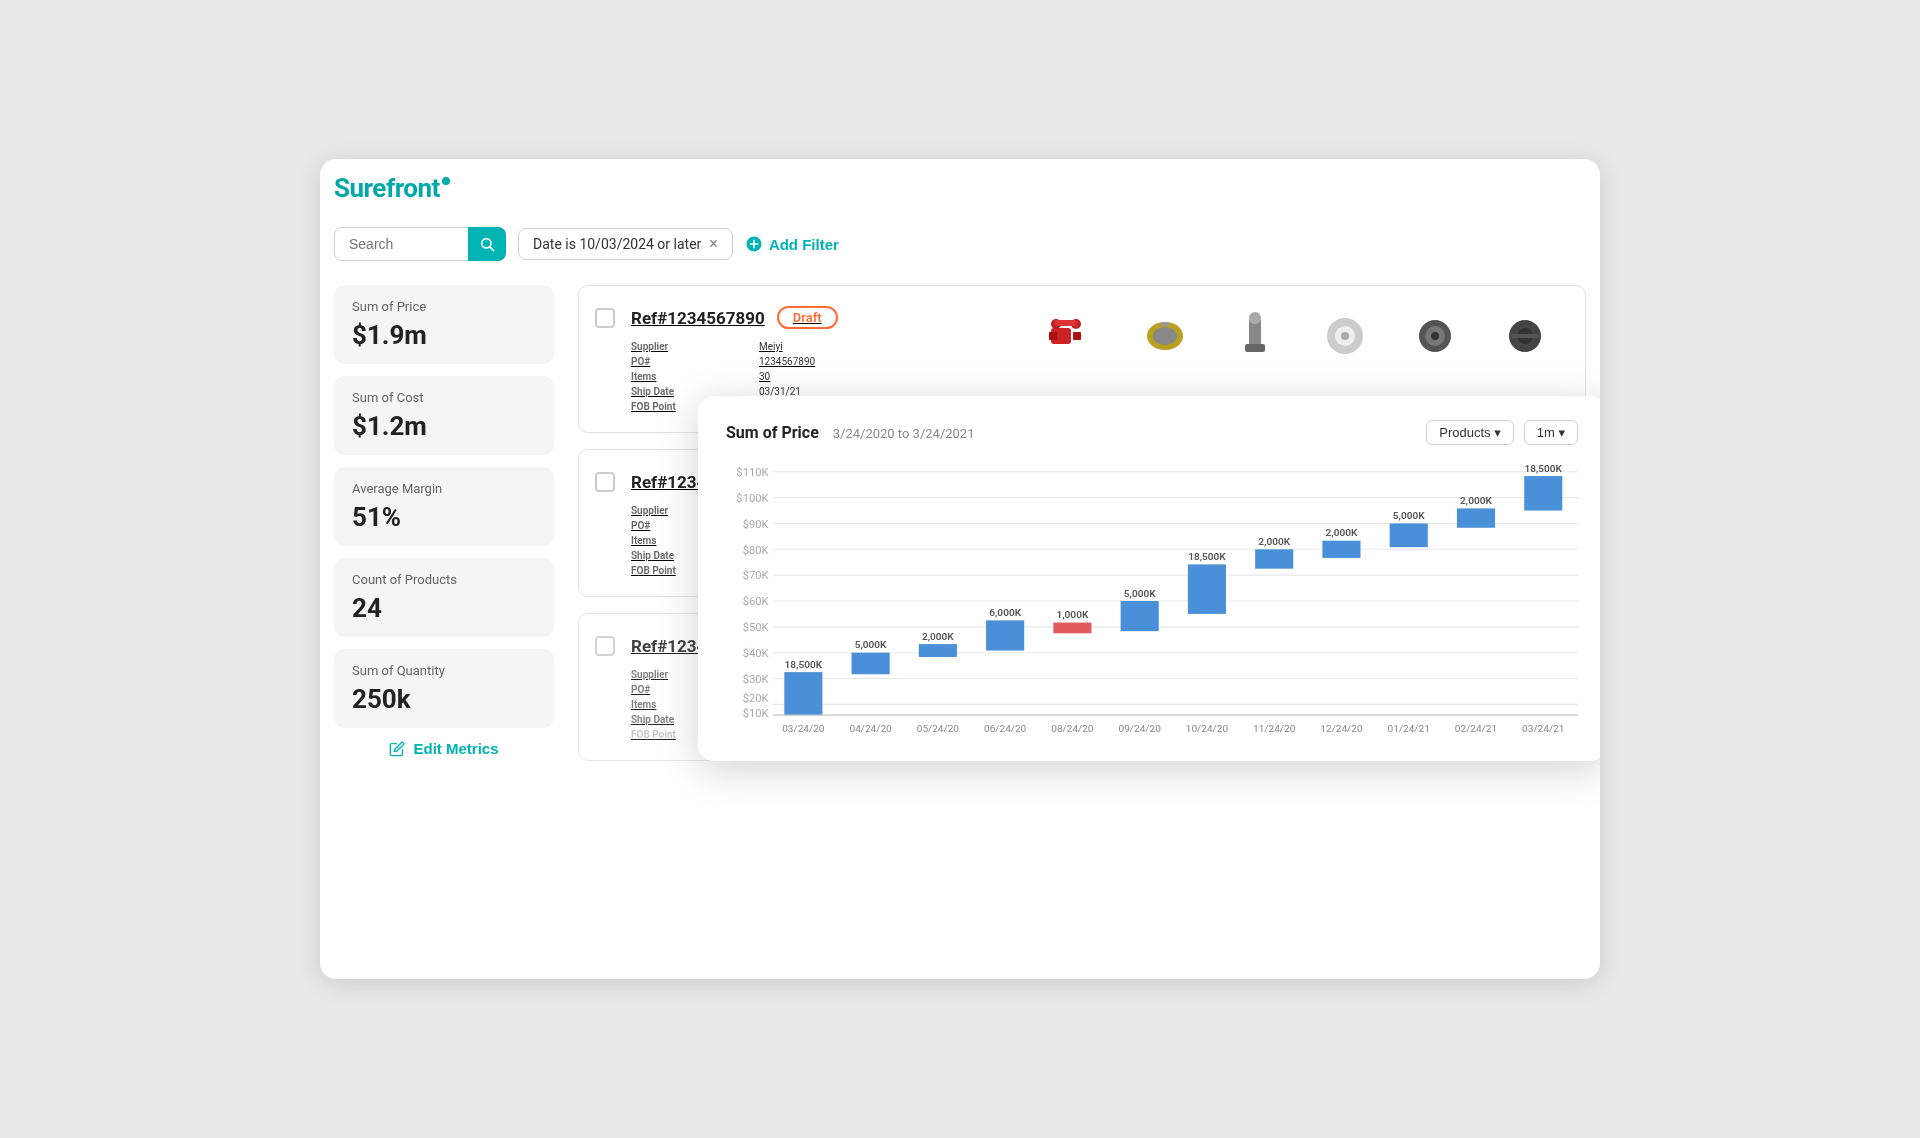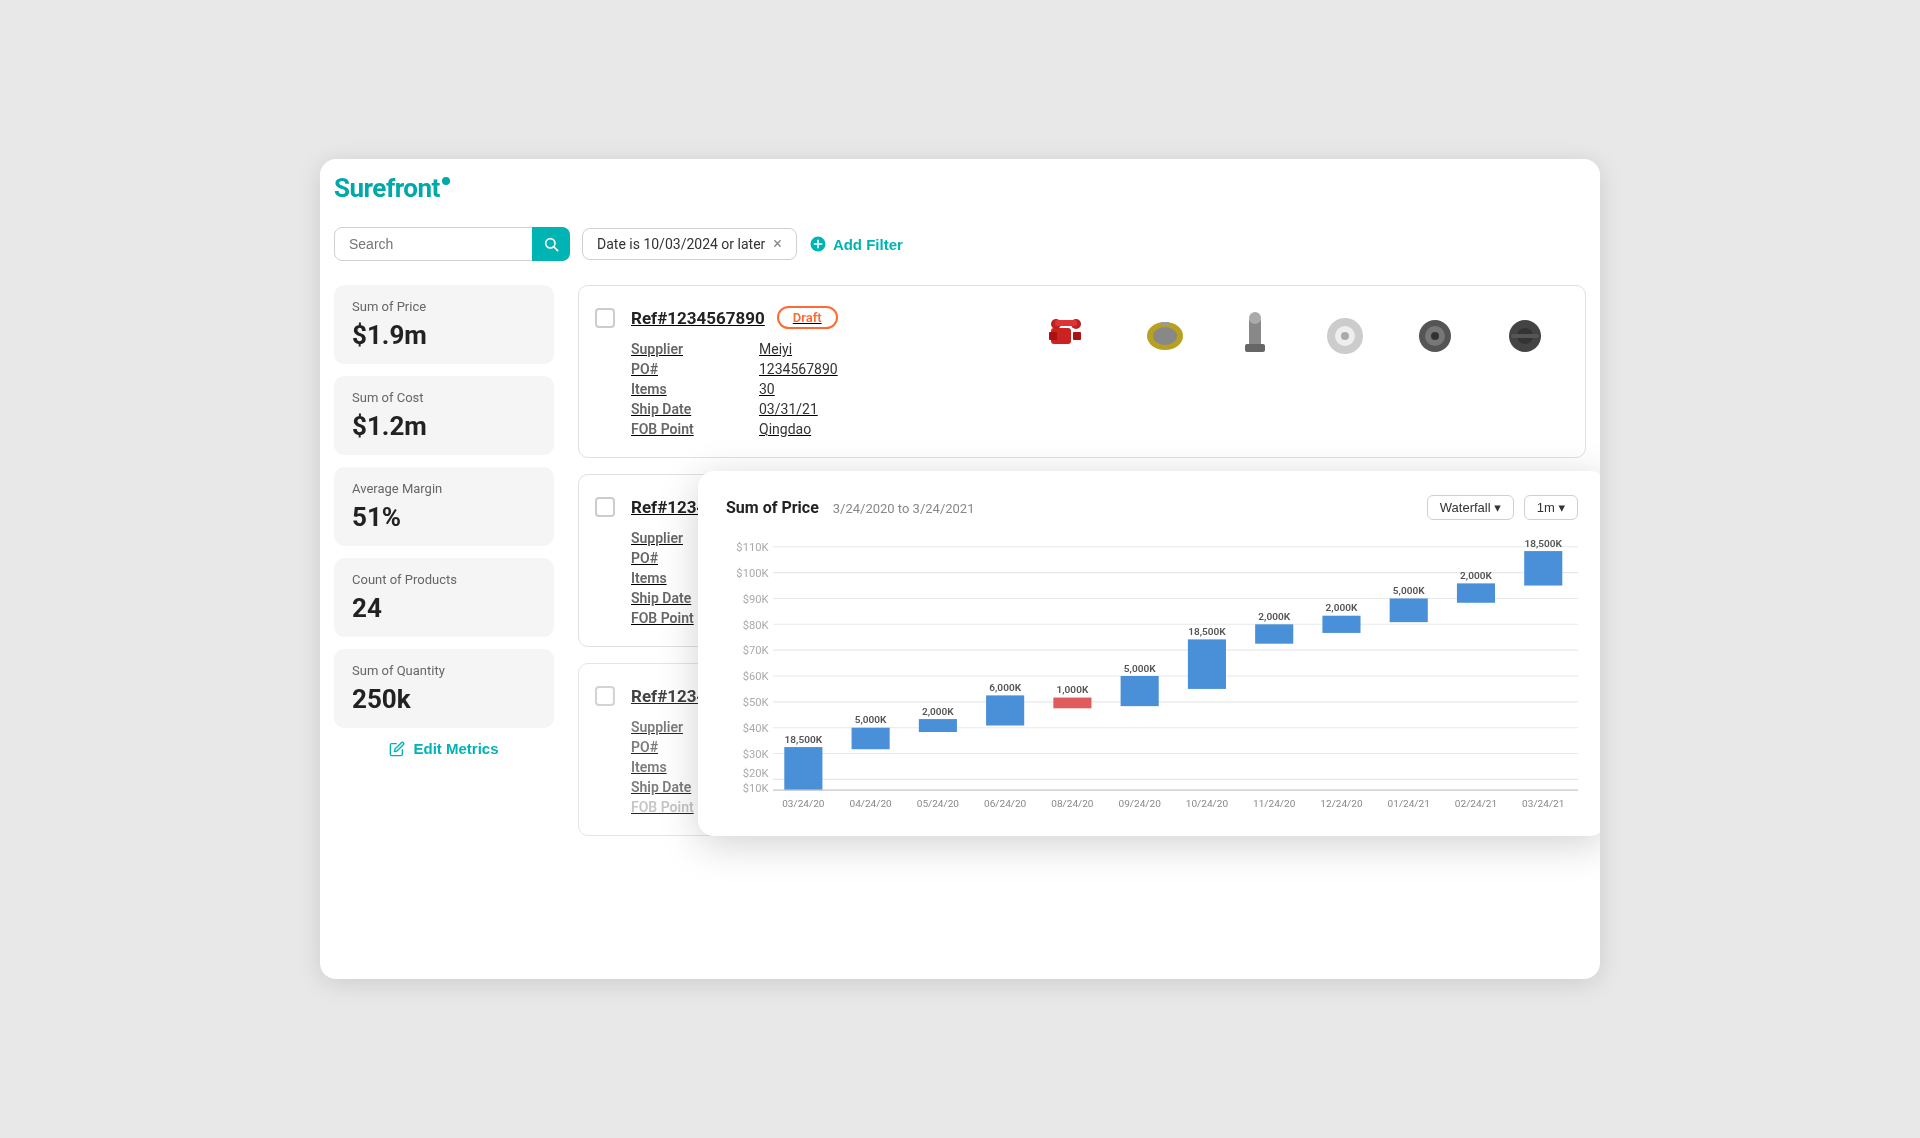--- a/index.html
+++ b/index.html
@@ -51,21 +51,21 @@
       position: relative;
       display: flex;
       align-items: center;
     }
     .search-input {
       border: 1.5px solid #d0d0d0;
       border-radius: 8px;
       padding: 8px 40px 8px 14px;
       font-size: 14px;
       color: #999;
-      width: 236px;
+      width: 172px;
       outline: none;
     }
     .search-btn {
       position: absolute;
       right: 0;
       top: 0;
       bottom: 0;
       background: #00b4b4;
       border: none;
       border-radius: 0 8px 8px 0;
@@ -182,21 +182,21 @@
       color: #ff6b35;
       border-radius: 20px;
       padding: 2px 14px;
       font-size: 13px;
       font-weight: 600;
     }
     .po-details {
       display: grid;
       grid-template-columns: 120px 1fr;
       gap: 4px 8px;
-      font-size: 14px;
+      font-size: 10px;
     }
     .po-detail-label {
       color: #666;
       font-weight: 600;
     }
     .po-detail-value {
       color: #333;
     }
     .po-images {
       display: flex;
@@ -485,21 +485,21 @@
       </div>
 
       <div class="chart-popup">
         <div class="chart-header">
           <div>
             <span class="chart-title">Sum of Price</span>
             <span class="chart-date-range">3/24/2020 to 3/24/2021</span>
           </div>
           <div class="chart-controls">
             <button class="chart-ctrl-btn">
-              <span>Waterfall</span>
+              <span>Products</span>
               <span> ▾</span>
             </button>
             <button class="chart-ctrl-btn">
               <span>1m</span>
               <span> ▾</span>
             </button>
           </div>
         </div>
         <div class="chart-area">
           <svg class="chart-svg" viewBox="0 0 760 260" preserveAspectRatio="none">

